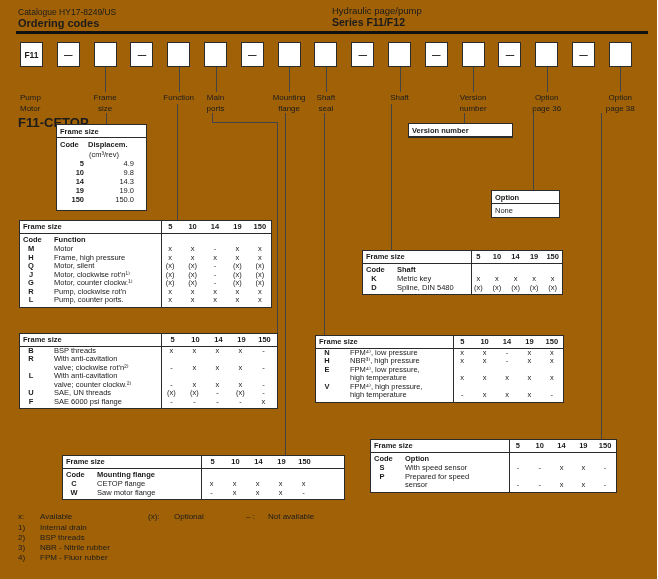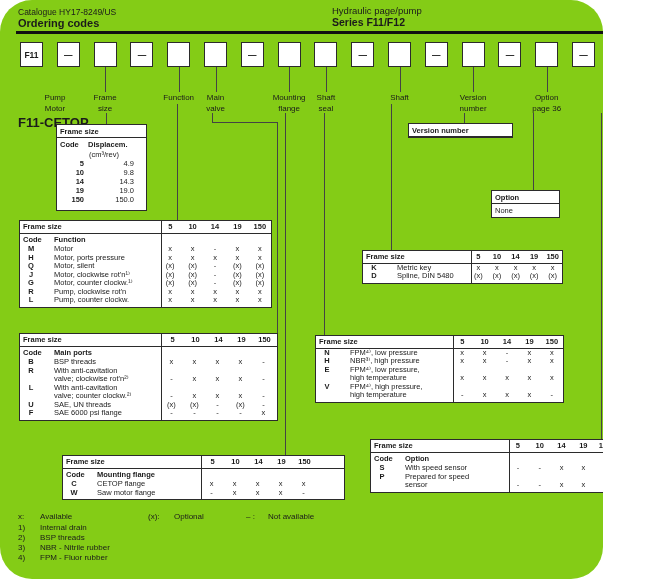--- a/index.html
+++ b/index.html
@@ -1,17 +1,17 @@
 <!DOCTYPE html>
 <html><head>
 <meta charset="utf-8">
 <style>
   html,body{margin:0;padding:0;background:#ffffff;}
-  .page{position:relative;width:603px;height:579px;background:#84cc16;overflow:hidden;
-        font-family:"Liberation Sans","DejaVu Sans",sans-serif;color:#1b1b1b;border-radius:32px;}
+  .page{position:relative;width:657px;height:579px;background:#a16207;overflow:hidden;
+        font-family:"Liberation Sans","DejaVu Sans",sans-serif;color:#1b1b1b;}
   
   .cat{position:absolute;left:18px;top:7px;font-size:8.5px;}
   .sect{position:absolute;left:18px;top:17px;font-size:11px;font-weight:bold;}
   .prod{position:absolute;left:332px;top:5px;font-size:9.5px;}
   .ser{position:absolute;left:332px;top:16px;font-size:10.5px;font-weight:bold;}
   .rule{position:absolute;left:16px;top:31px;width:632px;height:3px;background:#111;}
   
   .code-box{position:absolute;top:42px;width:23px;height:25px;border:1.5px solid #2b2b2b;
             display:flex;align-items:center;justify-content:center;
             font-size:8.5px;font-weight:bold;background:#fff;box-sizing:border-box;}
@@ -78,36 +78,36 @@
       <div class="code-box" style="left: 277.6px;"></div>
       <div class="code-box" style="left: 314.4px;"></div>
       <div class="code-box" style="left: 351.2px;">—</div>
       <div class="code-box" style="left: 388px;"></div>
       <div class="code-box" style="left: 424.8px;">—</div>
       <div class="code-box" style="left: 461.6px;"></div>
       <div class="code-box" style="left: 498.4px;">—</div>
       <div class="code-box" style="left: 535.2px;"></div>
       <div class="code-box" style="left: 572px;">—</div>
       <div class="code-box" style="left: 608.8px;"></div>
-      <div class="code-label first" style="left: 20px; text-align: center;">
+      <div class="code-label first" style="left: 20px;">
         <span>Pump</span>
         <span>Motor</span>
       </div>
       <div class="code-label" style="left: 70.1px; width: 70px;">
         <span>Frame</span>
         <span>size</span>
       </div>
       <div class="vline" style="left: 105.1px; top: 67px; height: 25px;"></div>
       <div class="code-label" style="left: 143.7px; width: 70px;">
         <span>Function</span>
       </div>
       <div class="vline" style="left: 178.7px; top: 67px; height: 25px;"></div>
       <div class="code-label" style="left: 180.5px; width: 70px;">
         <span>Main</span>
-        <span>valve</span>
+        <span>ports</span>
       </div>
       <div class="vline" style="left: 215.5px; top: 67px; height: 25px;"></div>
       <div class="code-label" style="left: 254.1px; width: 70px;">
         <span>Mounting</span>
         <span>flange</span>
       </div>
       <div class="vline" style="left: 289.1px; top: 67px; height: 25px;"></div>
       <div class="code-label" style="left: 290.9px; width: 70px;">
         <span>Shaft</span>
         <span>seal</span>
@@ -215,21 +215,21 @@
               <span class="mt-cell" style="width: 22.4px;">-</span>
               <span class="mt-cell" style="width: 22.4px;">x</span>
               <span class="mt-cell" style="width: 22.4px;">x</span>
             </div>
           </div>
         </div>
         <div class="mt-row">
           <div class="mt-left" style="width: 141px;">
             <span class="mt-code">H</span>
             <div class="mt-desc">
-              <span>Motor, ports pressure</span>
+              <span>Frame, high pressure</span>
             </div>
           </div>
           <div class="mt-vals" style="width: 112px;">
             <div class="mt-valline">
               <span class="mt-cell" style="width: 22.4px;">x</span>
               <span class="mt-cell" style="width: 22.4px;">x</span>
               <span class="mt-cell" style="width: 22.4px;">x</span>
               <span class="mt-cell" style="width: 22.4px;">x</span>
               <span class="mt-cell" style="width: 22.4px;">x</span>
             </div>
@@ -300,21 +300,21 @@
               <span class="mt-cell" style="width: 22.4px;">x</span>
               <span class="mt-cell" style="width: 22.4px;">x</span>
               <span class="mt-cell" style="width: 22.4px;">x</span>
             </div>
           </div>
         </div>
         <div class="mt-row">
           <div class="mt-left" style="width: 141px;">
             <span class="mt-code">L</span>
             <div class="mt-desc">
-              <span>Pump, counter clockw.</span>
+              <span>Pump, counter ports.</span>
             </div>
           </div>
           <div class="mt-vals" style="width: 112px;">
             <div class="mt-valline">
               <span class="mt-cell" style="width: 22.4px;">x</span>
               <span class="mt-cell" style="width: 22.4px;">x</span>
               <span class="mt-cell" style="width: 22.4px;">x</span>
               <span class="mt-cell" style="width: 22.4px;">x</span>
               <span class="mt-cell" style="width: 22.4px;">x</span>
             </div>
@@ -326,21 +326,20 @@
         <div class="mt-head">
           <span class="mt-title" style="width: 138px;">Frame size</span>
           <span class="mt-cols">
             <span class="mt-cell" style="width: 23px;">5</span>
             <span class="mt-cell" style="width: 23px;">10</span>
             <span class="mt-cell" style="width: 23px;">14</span>
             <span class="mt-cell" style="width: 23px;">19</span>
             <span class="mt-cell" style="width: 23px;">150</span>
           </span>
         </div>
-        <div class="mt-section"><span class="mt-sec-code">Code</span><span>Main ports</span></div>
         <div class="mt-row">
           <div class="mt-left" style="width: 141px;">
             <span class="mt-code">B</span>
             <div class="mt-desc">
               <span>BSP threads</span>
             </div>
           </div>
           <div class="mt-vals" style="width: 118px;">
             <div class="mt-valline">
               <span class="mt-cell" style="width: 23px;">x</span>
@@ -427,20 +426,21 @@
         <div class="mt-head">
           <span class="mt-title" style="width: 105px;">Frame size</span>
           <span class="mt-cols">
             <span class="mt-cell" style="width: 18.6px;">5</span>
             <span class="mt-cell" style="width: 18.6px;">10</span>
             <span class="mt-cell" style="width: 18.6px;">14</span>
             <span class="mt-cell" style="width: 18.6px;">19</span>
             <span class="mt-cell" style="width: 18.6px;">150</span>
           </span>
         </div>
+        <div class="mt-section"><span class="mt-sec-code">Code</span><span>Shaft</span></div>
         <div class="mt-row">
           <div class="mt-left" style="width: 108px;">
             <span class="mt-code">K</span>
             <div class="mt-desc">
               <span>Metric key</span>
             </div>
           </div>
           <div class="mt-vals" style="width: 93px;">
             <div class="mt-valline">
               <span class="mt-cell" style="width: 18.6px;">x</span>

